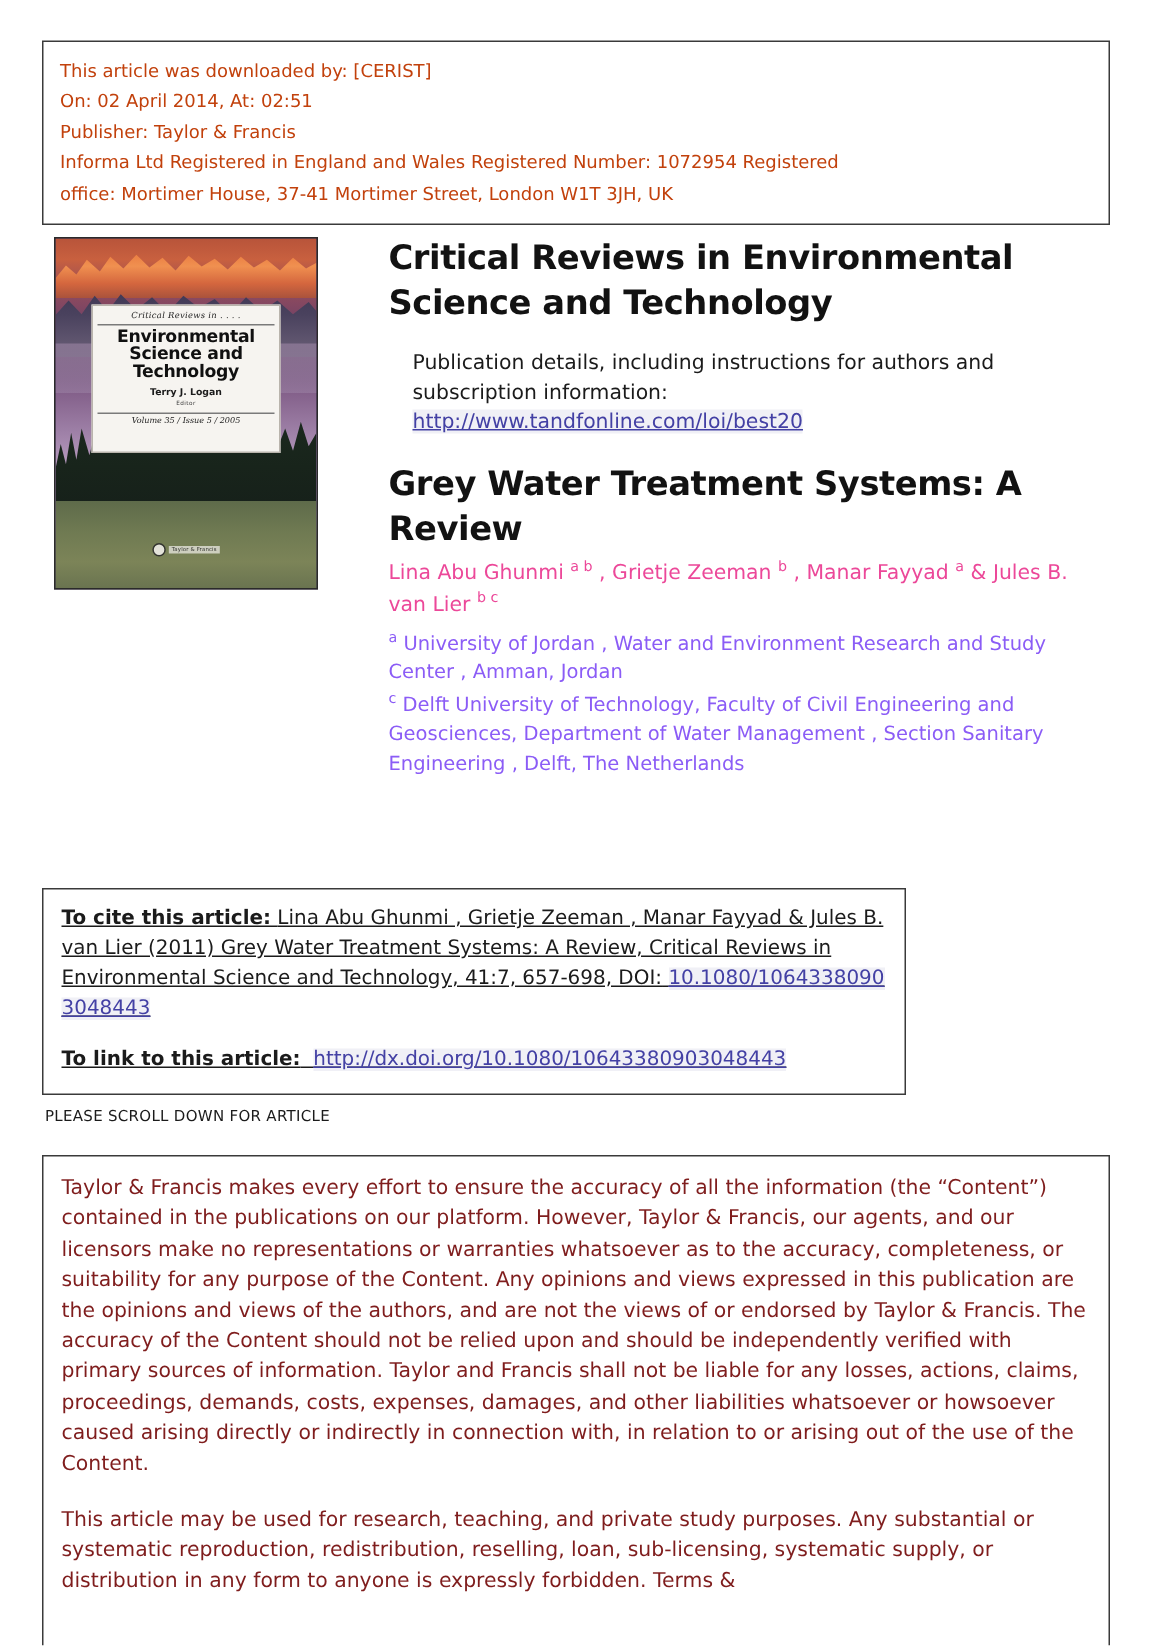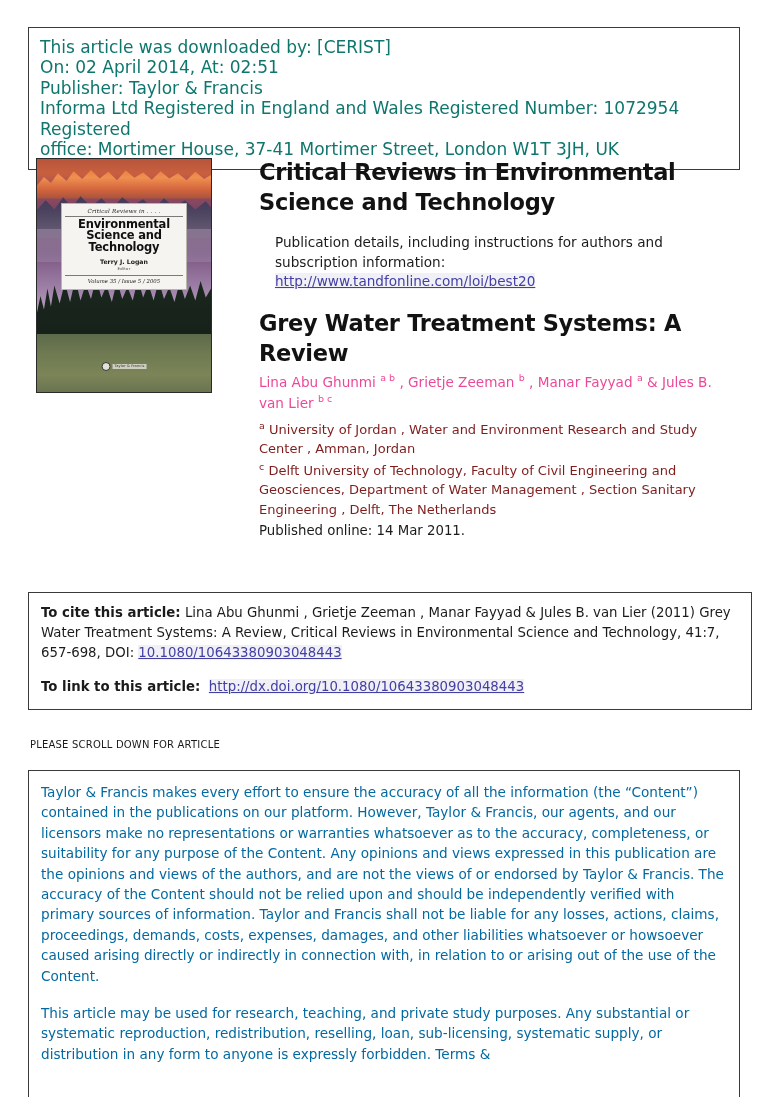--- a/index.html
+++ b/index.html
@@ -31,23 +31,23 @@
   }
 
   
   #download-notice {
     left: 28px;
     top: 27px;
     width: 712px;
     padding: 9px 11px 10px 11px;
   }
   #download-notice .line {
-    font-size: 17px;
+    font-size: 12px;
     line-height: 20.4px;
-    color: #0f766e;
+    color: #c2410c;
     white-space: pre-wrap;
   }
 
   
   #journal-cover {
     position: absolute;
     left: 36px;
     top: 158px;
     width: 176px;
     height: 235px;
@@ -134,21 +134,21 @@
     background: linear-gradient(to bottom, #5e6b4a 0%, #6f7a52 35%, #7c8458 70%, #6a7450 100%);
   }
   
   .cover-plate {
     position: absolute;
     left: 14%;
     top: 19%;
     width: 72%;
     background: #f6f4f0;
     border: 1px solid #b9b4ac;
-    padding: 4px 3px 5px 3px;
+    padding: 4px 3px 17px 3px;
     box-sizing: border-box;
     text-align: center;
   }
   .cover-plate .cp-kicker {
     font-family: "DejaVu Serif", "Liberation Serif", serif;
     font-style: italic;
     font-size: 5.6px;
     letter-spacing: 0.2px;
     color: #1c1c1c;
     border-bottom: 0.5px solid #7a7a7a;
@@ -254,36 +254,37 @@
     margin: 0 0 6px 0;
   }
   .authors sup, .affil sup {
     font-size: 9.5px;
     vertical-align: super;
     line-height: 0;
   }
   .affil {
     font-size: 13px;
     line-height: 19.5px;
-    color: #7f1d1d;
+    color: #8b5cf6;
     margin: 0 0 2px 0;
   }
   .pub-online {
     font-size: 13.3px;
     line-height: 19.5px;
     color: #1b1b1b;
     margin: 0;
   }
 
   
   #citation-box {
     left: 28px;
     top: 592px;
-    width: 724px;
+    width: 576px;
     padding: 10px 12px 12px 12px;
+    text-decoration: underline;
   }
   .cite-para {
     font-size: 13.3px;
     line-height: 20px;
     color: #1b1b1b;
     margin: 0;
   }
   .cite-para.second {
     margin-top: 14px;
   }
@@ -307,21 +308,21 @@
     left: 28px;
     top: 770px;
     width: 712px;
     height: 327px;
     padding: 11px 12px 0 12px;
     border-bottom: none;
   }
   .terms-para {
     font-size: 13.6px;
     line-height: 20.4px;
-    color: #0369a1;
+    color: #7f1d1d;
     margin: 0;
   }
   .terms-para.second {
     margin-top: 17px;
   }
 </style>
 </head>
 <body>
 
 <div class="page">
@@ -367,21 +368,20 @@
 
     <h2 class="article-title">Grey Water Treatment Systems: A Review</h2>
 
     <p class="authors"><span>Lina Abu Ghunmi</span> <sup>a b</sup> , <span>Grietje Zeeman</span> <sup>b</sup> , <span>Manar Fayyad</span> <sup>a</sup> &amp; <span>Jules B. van Lier</span> <sup>b c</sup></p>
 
     <p class="affil"><sup>a</sup> <span>University of Jordan , Water and Environment Research and Study Center , Amman, Jordan</span></p>
 
 
     <p class="affil"><sup>c</sup> <span>Delft University of Technology, Faculty of Civil Engineering and Geosciences, Department of Water Management , Section Sanitary Engineering , Delft, The Netherlands</span></p>
 
-    <p class="pub-online">Published online: 14 Mar 2011.</p>
   </div>
 
   <div class="bordered-box" id="citation-box">
     <p class="cite-para"><span class="cite-label">To cite this article:</span> <span>Lina Abu Ghunmi , Grietje Zeeman , Manar Fayyad &amp; Jules B. van Lier (2011) Grey Water Treatment Systems: A Review, Critical Reviews in Environmental Science and Technology, 41:7, 657-698, DOI:</span> <a class="link" href="#">10.1080/10643380903048443</a></p>
     <p class="cite-para second"><span class="cite-label">To link to this article:</span>&nbsp; <a class="link" href="#">http://dx.doi.org/10.1080/10643380903048443</a></p>
   </div>
 
   <div id="scroll-notice">PLEASE SCROLL DOWN FOR ARTICLE</div>
 
   <div class="bordered-box" id="terms-box">

